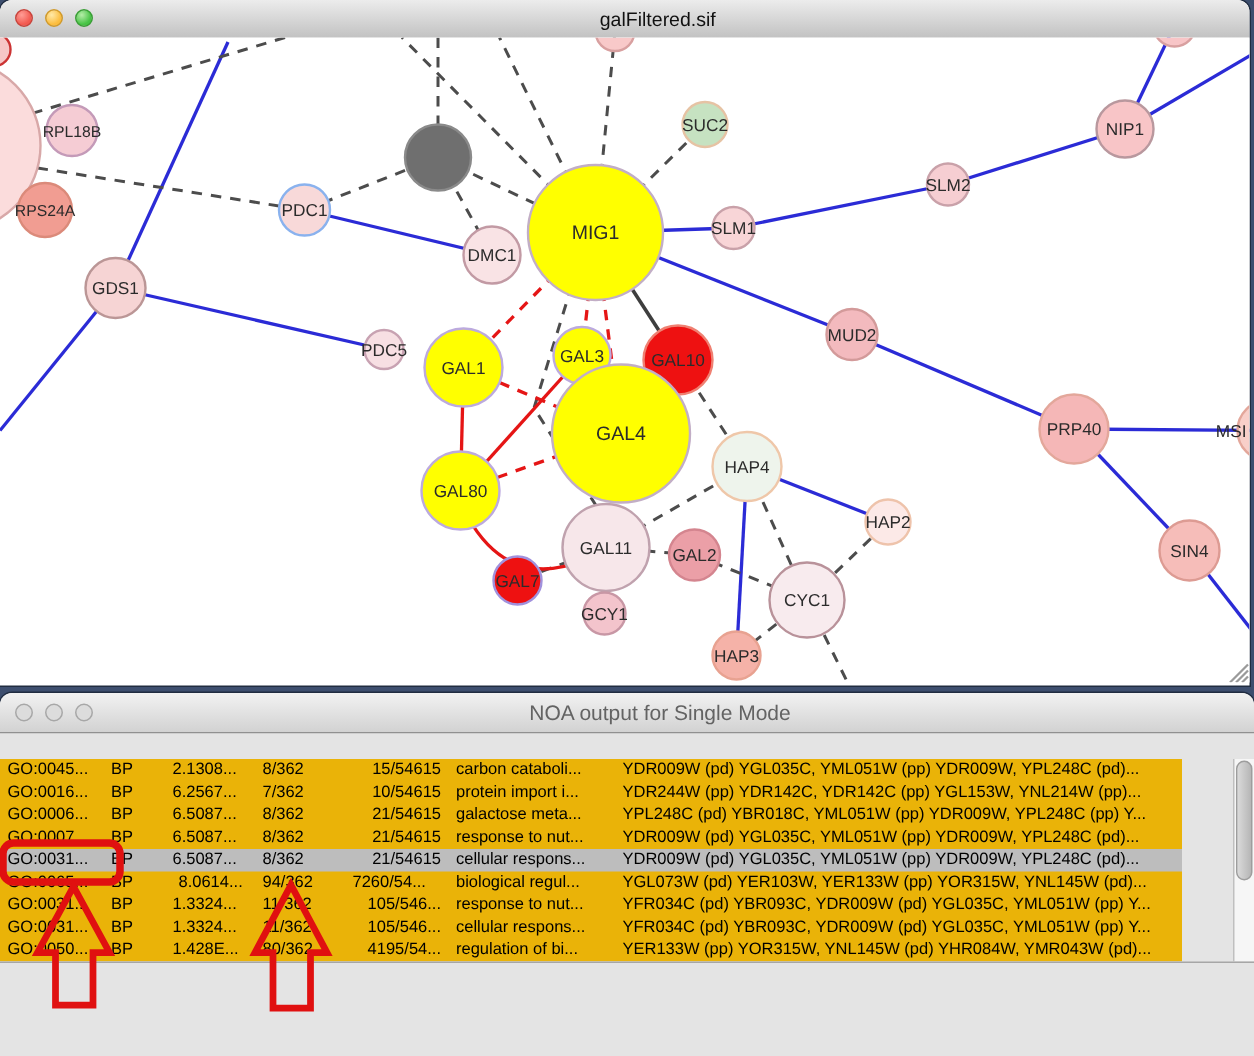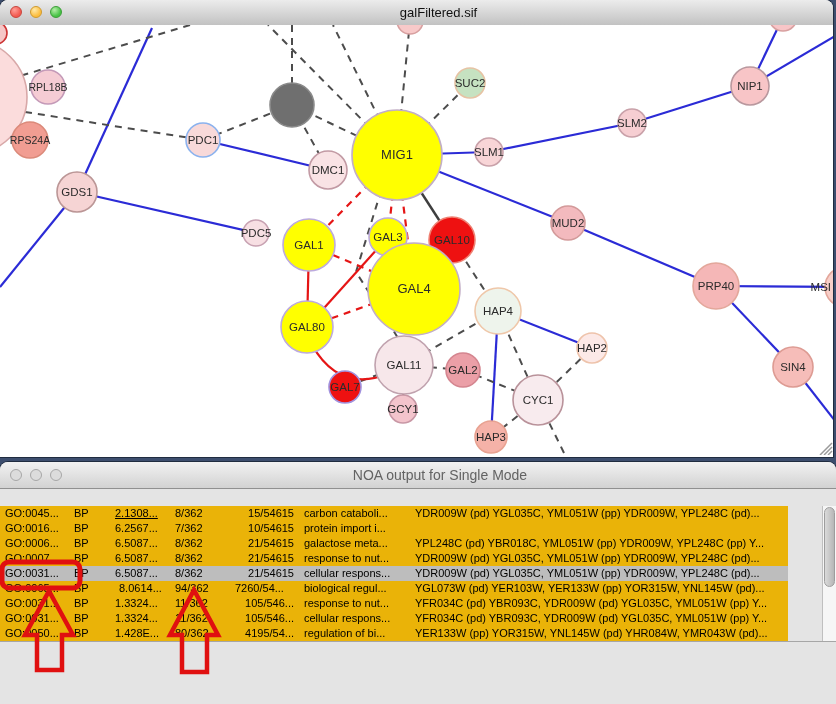--- a/index.html
+++ b/index.html
@@ -199,33 +199,34 @@
       <span class="light inactive"></span>
       <span class="light inactive"></span>
       <span class="light inactive"></span>
     </div>
     <span class="wtitle">NOA output for Single Mode</span>
   </div>
   <div class="tbl-body" id="tbl-body">
       <div class="trow" style="top: 0px;">
         <span class="tcell" style="left: 0px; width: 72px; padding-left: 5px;">GO:0045...</span>
         <span class="tcell" style="left: 72px; width: 38px; padding-left: 2px;">BP</span>
-        <span class="tcell" style="left: 110px; width: 62px; padding-left: 5px; text-decoration: underline;">2.1308...</span>
+        <span class="tcell" style="left: 110px; width: 62px; padding-left: 5px;">2.1308...</span>
         <span class="tcell" style="left: 172px; width: 60px; padding-left: 3px;">8/362</span>
         <span class="tcell" style="left: 232px; width: 65px; padding-left: 3px; text-align: right; padding-right: 3px;">15/54615</span>
         <span class="tcell" style="left: 302px; width: 111px; padding-left: 2px;">carbon cataboli...</span>
         <span class="tcell" style="left: 413px; width: 409px; padding-left: 2px;">YDR009W (pd) YGL035C, YML051W (pp) YDR009W, YPL248C (pd)...</span>
       </div>
       <div class="trow" style="top: 15.05px;">
         <span class="tcell" style="left: 0px; width: 72px; padding-left: 5px;">GO:0016...</span>
         <span class="tcell" style="left: 72px; width: 38px; padding-left: 2px;">BP</span>
         <span class="tcell" style="left: 110px; width: 62px; padding-left: 5px;">6.2567...</span>
         <span class="tcell" style="left: 172px; width: 60px; padding-left: 3px;">7/362</span>
         <span class="tcell" style="left: 232px; width: 65px; padding-left: 3px; text-align: right; padding-right: 3px;">10/54615</span>
         <span class="tcell" style="left: 302px; width: 111px; padding-left: 2px;">protein import i...</span>
+        <span class="tcell" style="left: 413px; width: 409px; padding-left: 2px;">YDR244W (pp) YDR142C, YDR142C (pp) YGL153W, YNL214W (pp)...</span>
       </div>
       <div class="trow" style="top: 30.1px; padding-left: 21px;">
         <span class="tcell" style="left: 0px; width: 72px; padding-left: 5px;">GO:0006...</span>
         <span class="tcell" style="left: 72px; width: 38px; padding-left: 2px;">BP</span>
         <span class="tcell" style="left: 110px; width: 62px; padding-left: 5px;">6.5087...</span>
         <span class="tcell" style="left: 172px; width: 60px; padding-left: 3px;">8/362</span>
         <span class="tcell" style="left: 232px; width: 65px; padding-left: 3px; text-align: right; padding-right: 3px;">21/54615</span>
         <span class="tcell" style="left: 302px; width: 111px; padding-left: 2px;">galactose meta...</span>
         <span class="tcell" style="left: 413px; width: 409px; padding-left: 2px;">YPL248C (pd) YBR018C, YML051W (pp) YDR009W, YPL248C (pp) Y...</span>
       </div>

